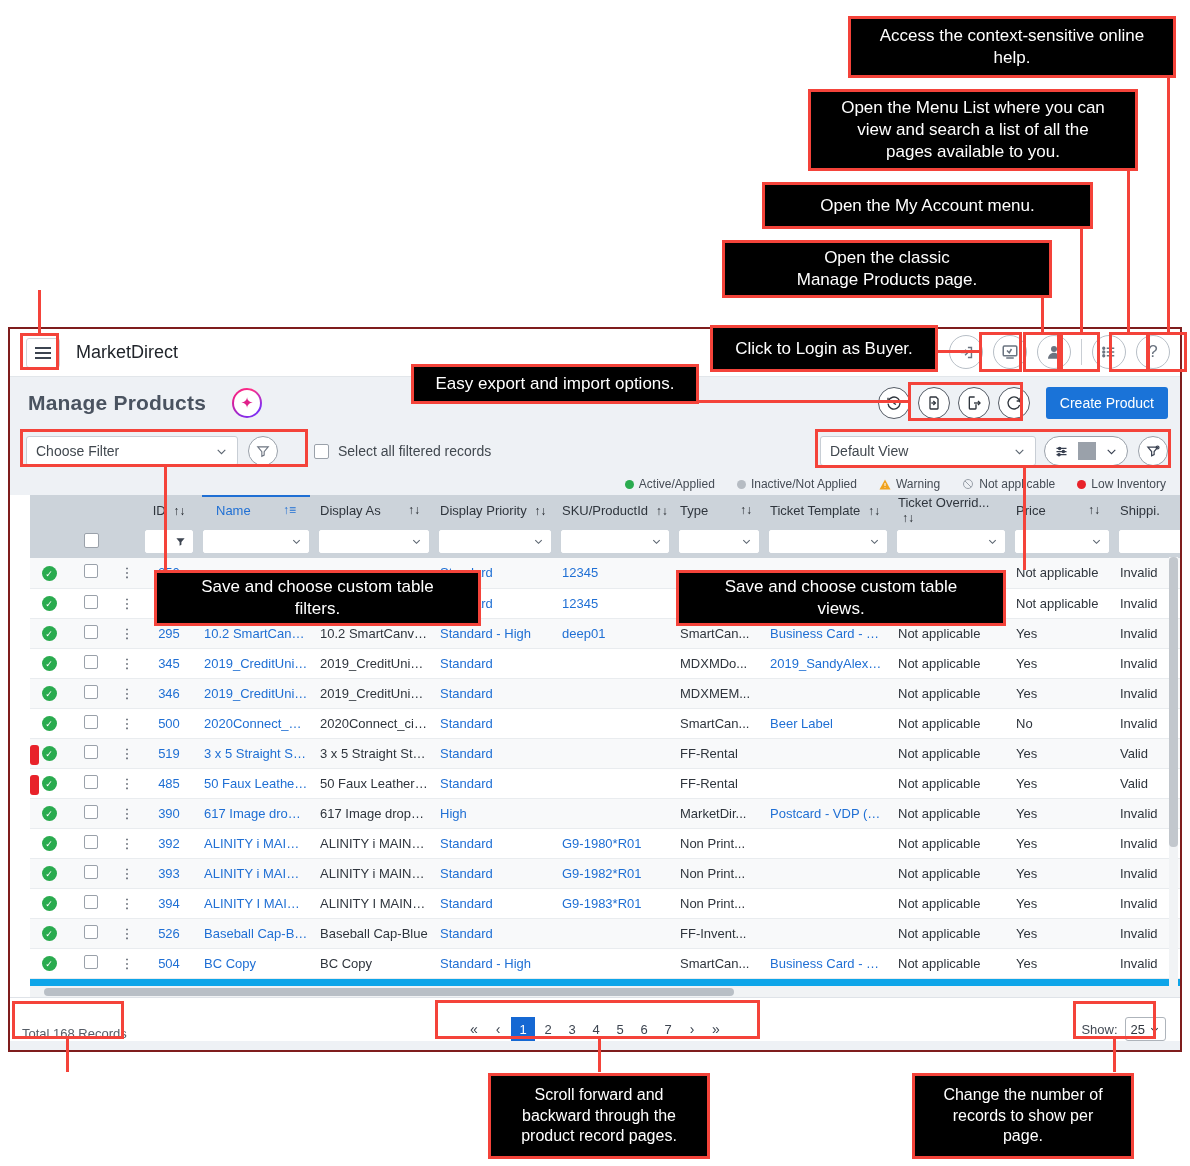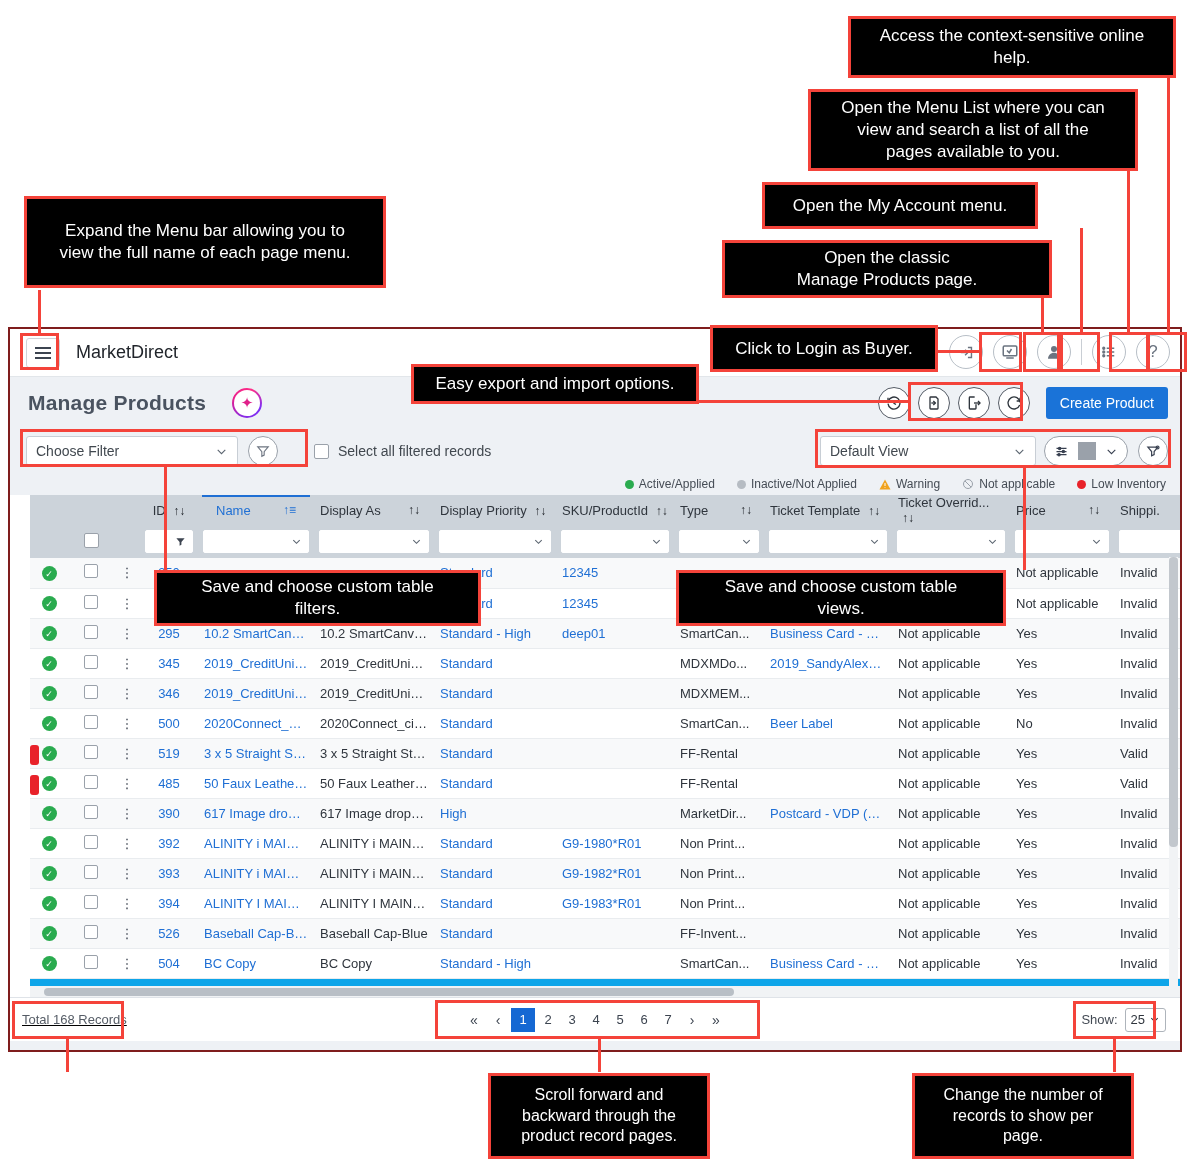--- a/index.html
+++ b/index.html
@@ -227,21 +227,21 @@
   .vscroll i { position:absolute; left:0; top:0; width:9px; height:290px; background:#c2c7cd; border-radius:4px; display:block;}
   
   .hscroll { position:absolute; left:0; bottom:0; height:11px; width:1162px; background:#f1f3f5; }
   .hscroll i { position:absolute; left:14px; top:2px; height:8px; width:690px; background:#b9bfc6; border-radius:4px; display:block;}
 
   
   .footer {
     position:relative;
     height: 44px; background:#ffffff;
     border-top:1px solid #dfe3e8;
-    display:flex; align-items:center;text-decoration:underline;
+    display:flex; align-items:flex-end;
   }
   .total { margin-left:12px; font-size:13px; color:#555c66; }
   .pager { position:absolute; left:0; right:0; display:flex; justify-content:center; align-items:center; gap:2px; }
   .pg {
     min-width:22px; height:24px; padding:0 6px;
     display:flex;align-items:center;justify-content:center;
     font-size:13px; color:#3c4450;
   }
   .pg.active { background:#1568d3; color:#fff; min-width:24px; }
   .pg.arrow { color:#3c4450; font-size:14px; }
@@ -855,31 +855,29 @@
   <div class="leader" style="left:1080px;top:228px; width:3px;  height:107px;"></div>
   <div class="leader" style="left:1041px;top:295px; width:3px;  height:40px;"></div>
   <div class="leader" style="left:936px; top:350px; width:45px; height:3px;"></div>
   <div class="leader" style="left:697px; top:400px; width:213px;height:3px;"></div>
   <div class="leader" style="left:164px; top:467px; width:3px;  height:103px;"></div>
   <div class="leader" style="left:1023px;top:467px; width:3px;  height:103px;"></div>
   <div class="leader" style="left:66px;  top:1039px;width:3px;  height:33px;"></div>
   <div class="leader" style="left:598px; top:1039px;width:3px;  height:33px;"></div>
   <div class="leader" style="left:1113px;top:1039px;width:3px;  height:33px;"></div>
 
-  <div class="callout" style="left:24px;  top:196px; width:362px; height:92px;">Expand the Menu bar allowing you to
-view the full name of each page menu.</div>
 
   <div class="callout" style="left:848px; top:16px;  width:328px; height:62px;">Access the context-sensitive online
 help.</div>
 
   <div class="callout" style="left:808px; top:89px;  width:330px; height:82px;">Open the Menu List where you can
 view and search a list of all the
 pages available to you.</div>
 
-  <div class="callout" style="left:762px; top:182px; width:276px; height:47px;">Open the My Account menu.</div>
+  <div class="callout" style="left:762px; top:182px; width:331px; height:47px;">Open the My Account menu.</div>
 
   <div class="callout" style="left:722px; top:240px; width:330px; height:58px;">Open the classic
 Manage Products page.</div>
 
   <div class="callout" style="left:710px; top:325px; width:228px; height:47px;">Click to Login as Buyer.</div>
 
   <div class="callout" style="left:411px; top:364px; width:288px; height:40px;">Easy export and import options.</div>
 
   <div class="callout" style="left:154px; top:570px; width:327px; height:56px;">Save and choose custom table
 filters.</div>

